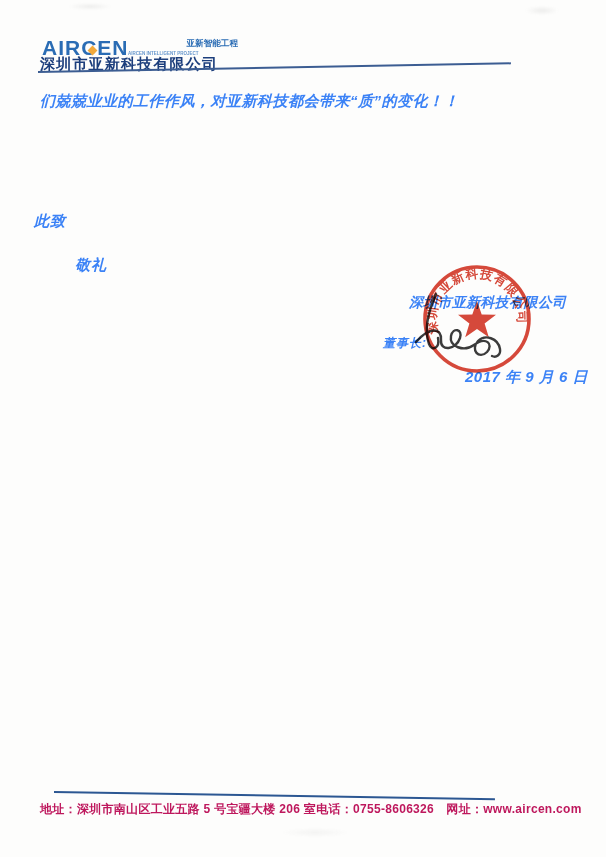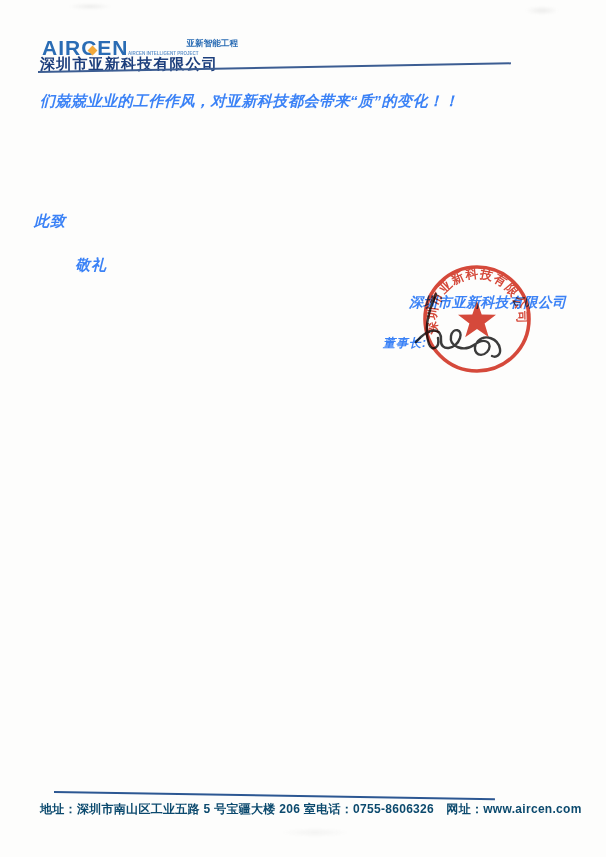--- a/index.html
+++ b/index.html
@@ -57,21 +57,21 @@
     position:absolute; left:408px; top:292px; width:115px; height:78px;
     mix-blend-mode:multiply;
   }
   
   .footer-rule {
     position:absolute; left:54px; top:791px; width:441px; height:2px;
     background:#2c5792; transform:rotate(0.95deg); transform-origin:left center;
   }
   .footer-text {
     position:absolute; left:40px; top:801px; width:510px; text-align:center;
-    font-size:12px; font-weight:bold; color:#0c4a6e; letter-spacing:0.3px; white-space:nowrap;
+    font-size:12px; font-weight:bold; color:#be185d; letter-spacing:0.3px; white-space:nowrap;
   }
   
   .smudge { position:absolute; pointer-events:none; filter:blur(1px);
     background:radial-gradient(ellipse, rgba(120,120,120,0.12), transparent 70%); }
   .sm1 { left:68px;  top:3px;   width:44px; height:7px; }
   .sm2 { left:525px; top:6px;   width:34px; height:9px; }
   .sm3 { left:280px; top:828px; width:70px; height:9px; opacity:.6; }
 </style>
 </head>
 <body>
@@ -86,20 +86,21 @@
   </div>
   <div class="company-line">深圳市亚新科技有限公司</div>
   <div class="header-rule"></div>
 
   <div class="bodyline l1">们兢兢业业的工作作风，对亚新科技都会带来“质”的变化！！</div>
   <div class="bodyline closing">此致</div>
   <div class="bodyline salute">敬礼</div>
 
   <div class="bodyline sign-company">深圳市亚新科技有限公司</div>
   <div class="bodyline sign-title">董事长:</div>
+  <div class="bodyline sign-date">2017 年 9 月 6 日</div>
 
   <svg class="seal" viewBox="0 0 110 110">
     <circle cx="55" cy="55" r="52" fill="none" stroke-width="3.6" stroke="#d2301f"></circle>
     <defs>
       <path id="sealArc" d="M 16.5 69 A 41 41 0 1 1 93.5 69" fill="none"></path>
     </defs>
     <text class="seal-text" fill="#d2301f">
       <textPath href="#sealArc" startOffset="0">深圳市亚新科技有限公司</textPath>
     </text>
     <polygon points="55,37 50.3,50.5 36,50.8 47.4,59.5 43.2,73.2 55,65 66.8,73.2 62.6,59.5 74,50.8 59.7,50.5" fill="#d2301f"></polygon>

